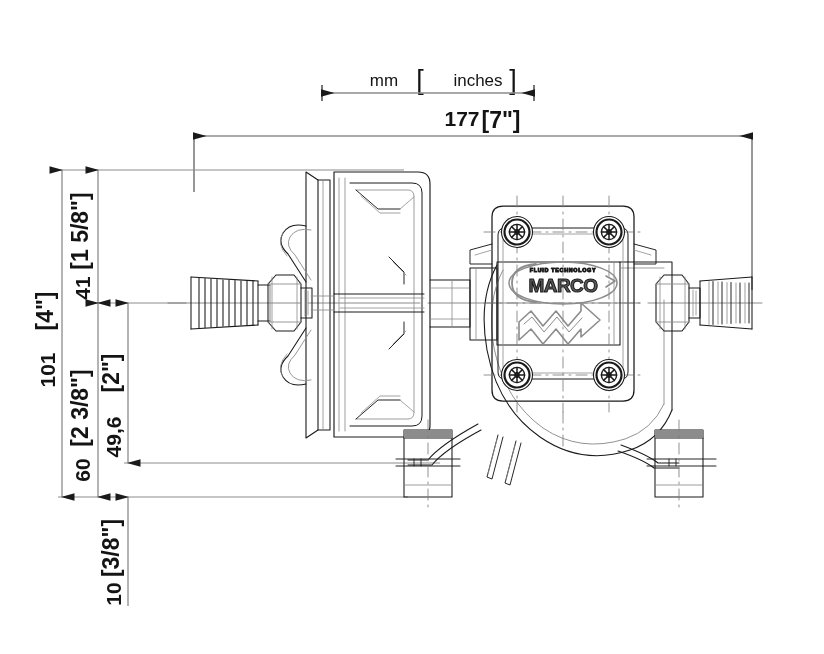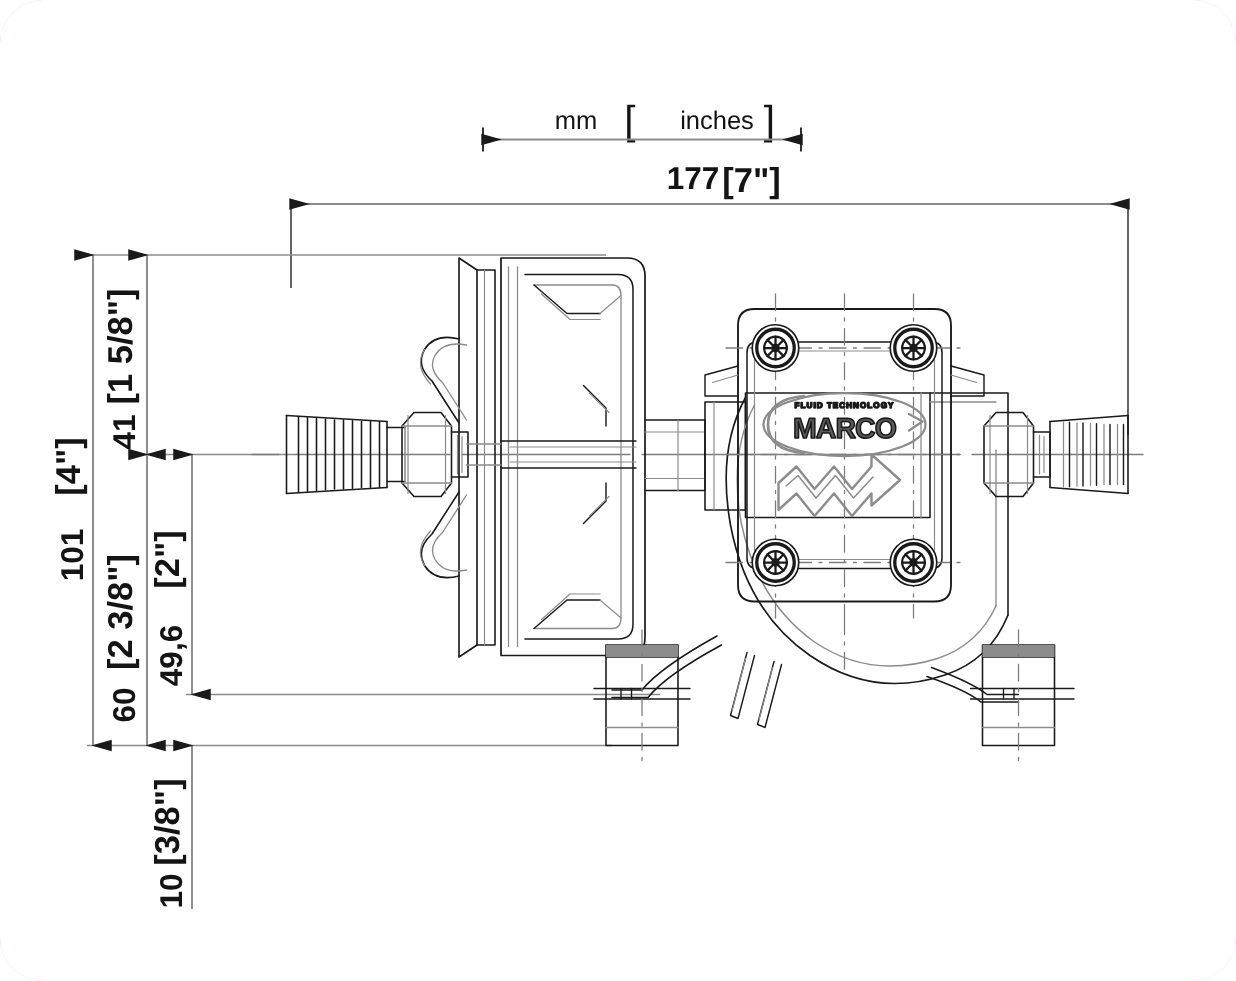--- a/index.html
+++ b/index.html
@@ -10,21 +10,20 @@
   }
   body {
     font-family: "Liberation Sans", sans-serif;
   }
   #drawing-root {
     position: relative;
     width: 824px;
     height: 654px;
     background: #f0abfc;
     overflow: hidden;
-    border-radius: 29px;
   }
   #drawing-svg {
     display: block;
     width: 824px;
     height: 654px;
   }
   .dim-text {
     font-family: "Liberation Sans", sans-serif;
     font-weight: bold;
     fill: #141414;

